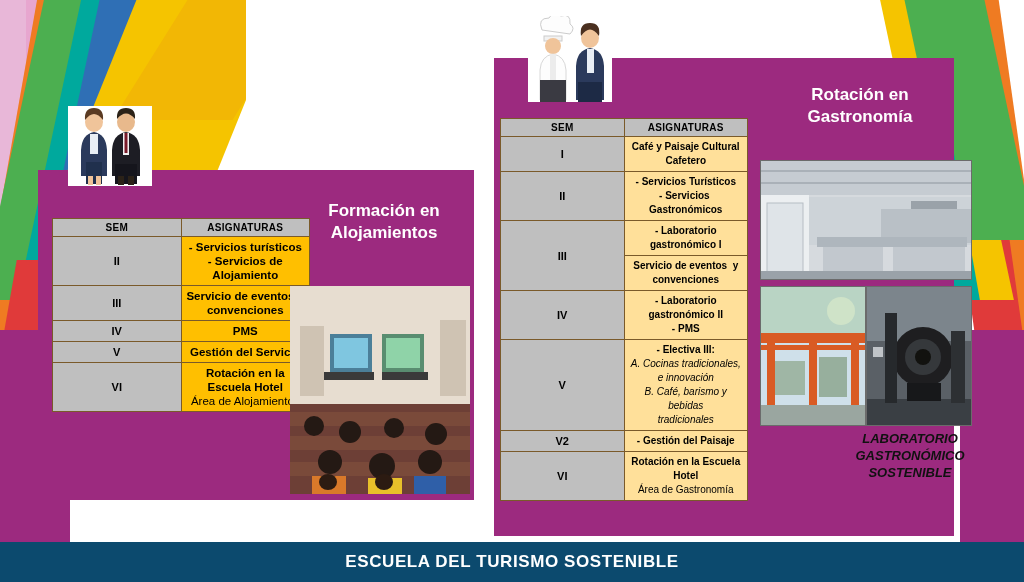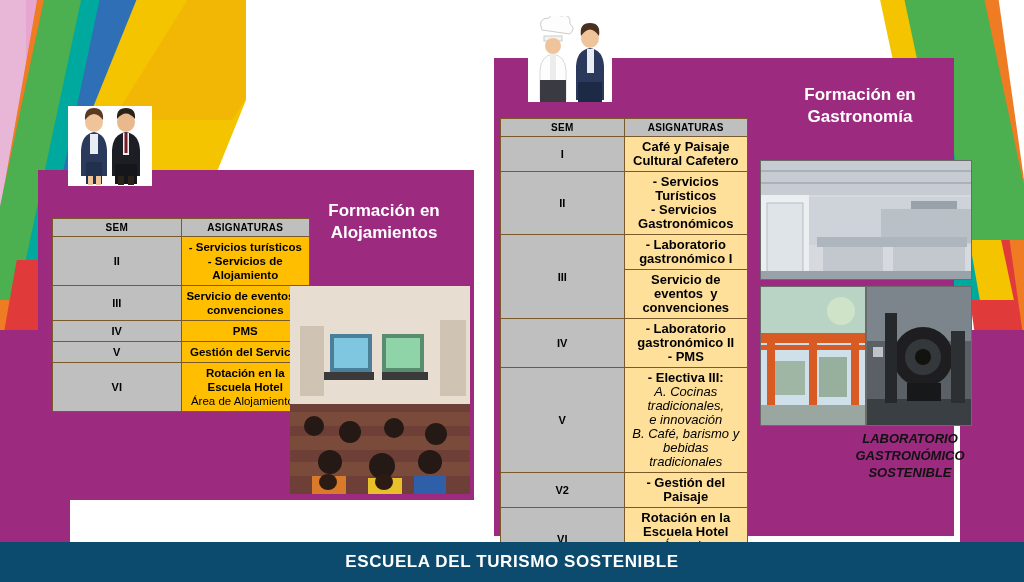--- a/index.html
+++ b/index.html
@@ -93,21 +93,21 @@
     letter-spacing: .3px;
   }
   table.curr td.sem {
     background: #bfbfbf;
     font-size: 11px;
     font-weight: bold;
     width: 38px;
   }
   table.curr td.sub {
     background: #ffbf00;
-    font-size: 13px;
+    font-size: 10px;
     font-weight: bold;
     color: #000;
     line-height: 14px;
   }
   .em { font-style: italic; font-weight: normal; }
 
   #table-left  { left: 52px;  top: 218px; width: 258px; }
   #table-left td.sub { font-size: 11.5px; }
 
   #table-right { left: 500px; top: 118px; width: 248px; }
@@ -262,21 +262,21 @@
       <rect x="55" y="27" width="6" height="22" fill="#f2f2f2"></rect>
       <rect x="56.5" y="27" width="3" height="20" fill="#7a1b2a"></rect>
       <rect x="47" y="58" width="22" height="20" fill="#15151c"></rect>
       <rect x="50" y="70" width="6" height="9" fill="#2b2218"></rect>
       <rect x="60" y="70" width="6" height="9" fill="#2b2218"></rect>
     </svg>
   </div>
 
   <div class="panel" id="panel-right"></div>
 
-  <div class="panel-title" id="title-right">Formación en Gastronomía</div>
+  <div class="panel-title" id="title-right">Rotación en Gastronomía</div>
 
   <table class="curr" id="table-right">
     <thead>
       <tr>
         <th>SEM</th>
         <th>ASIGNATURAS</th>
       </tr>
     </thead>
     <tbody>
       <tr>

